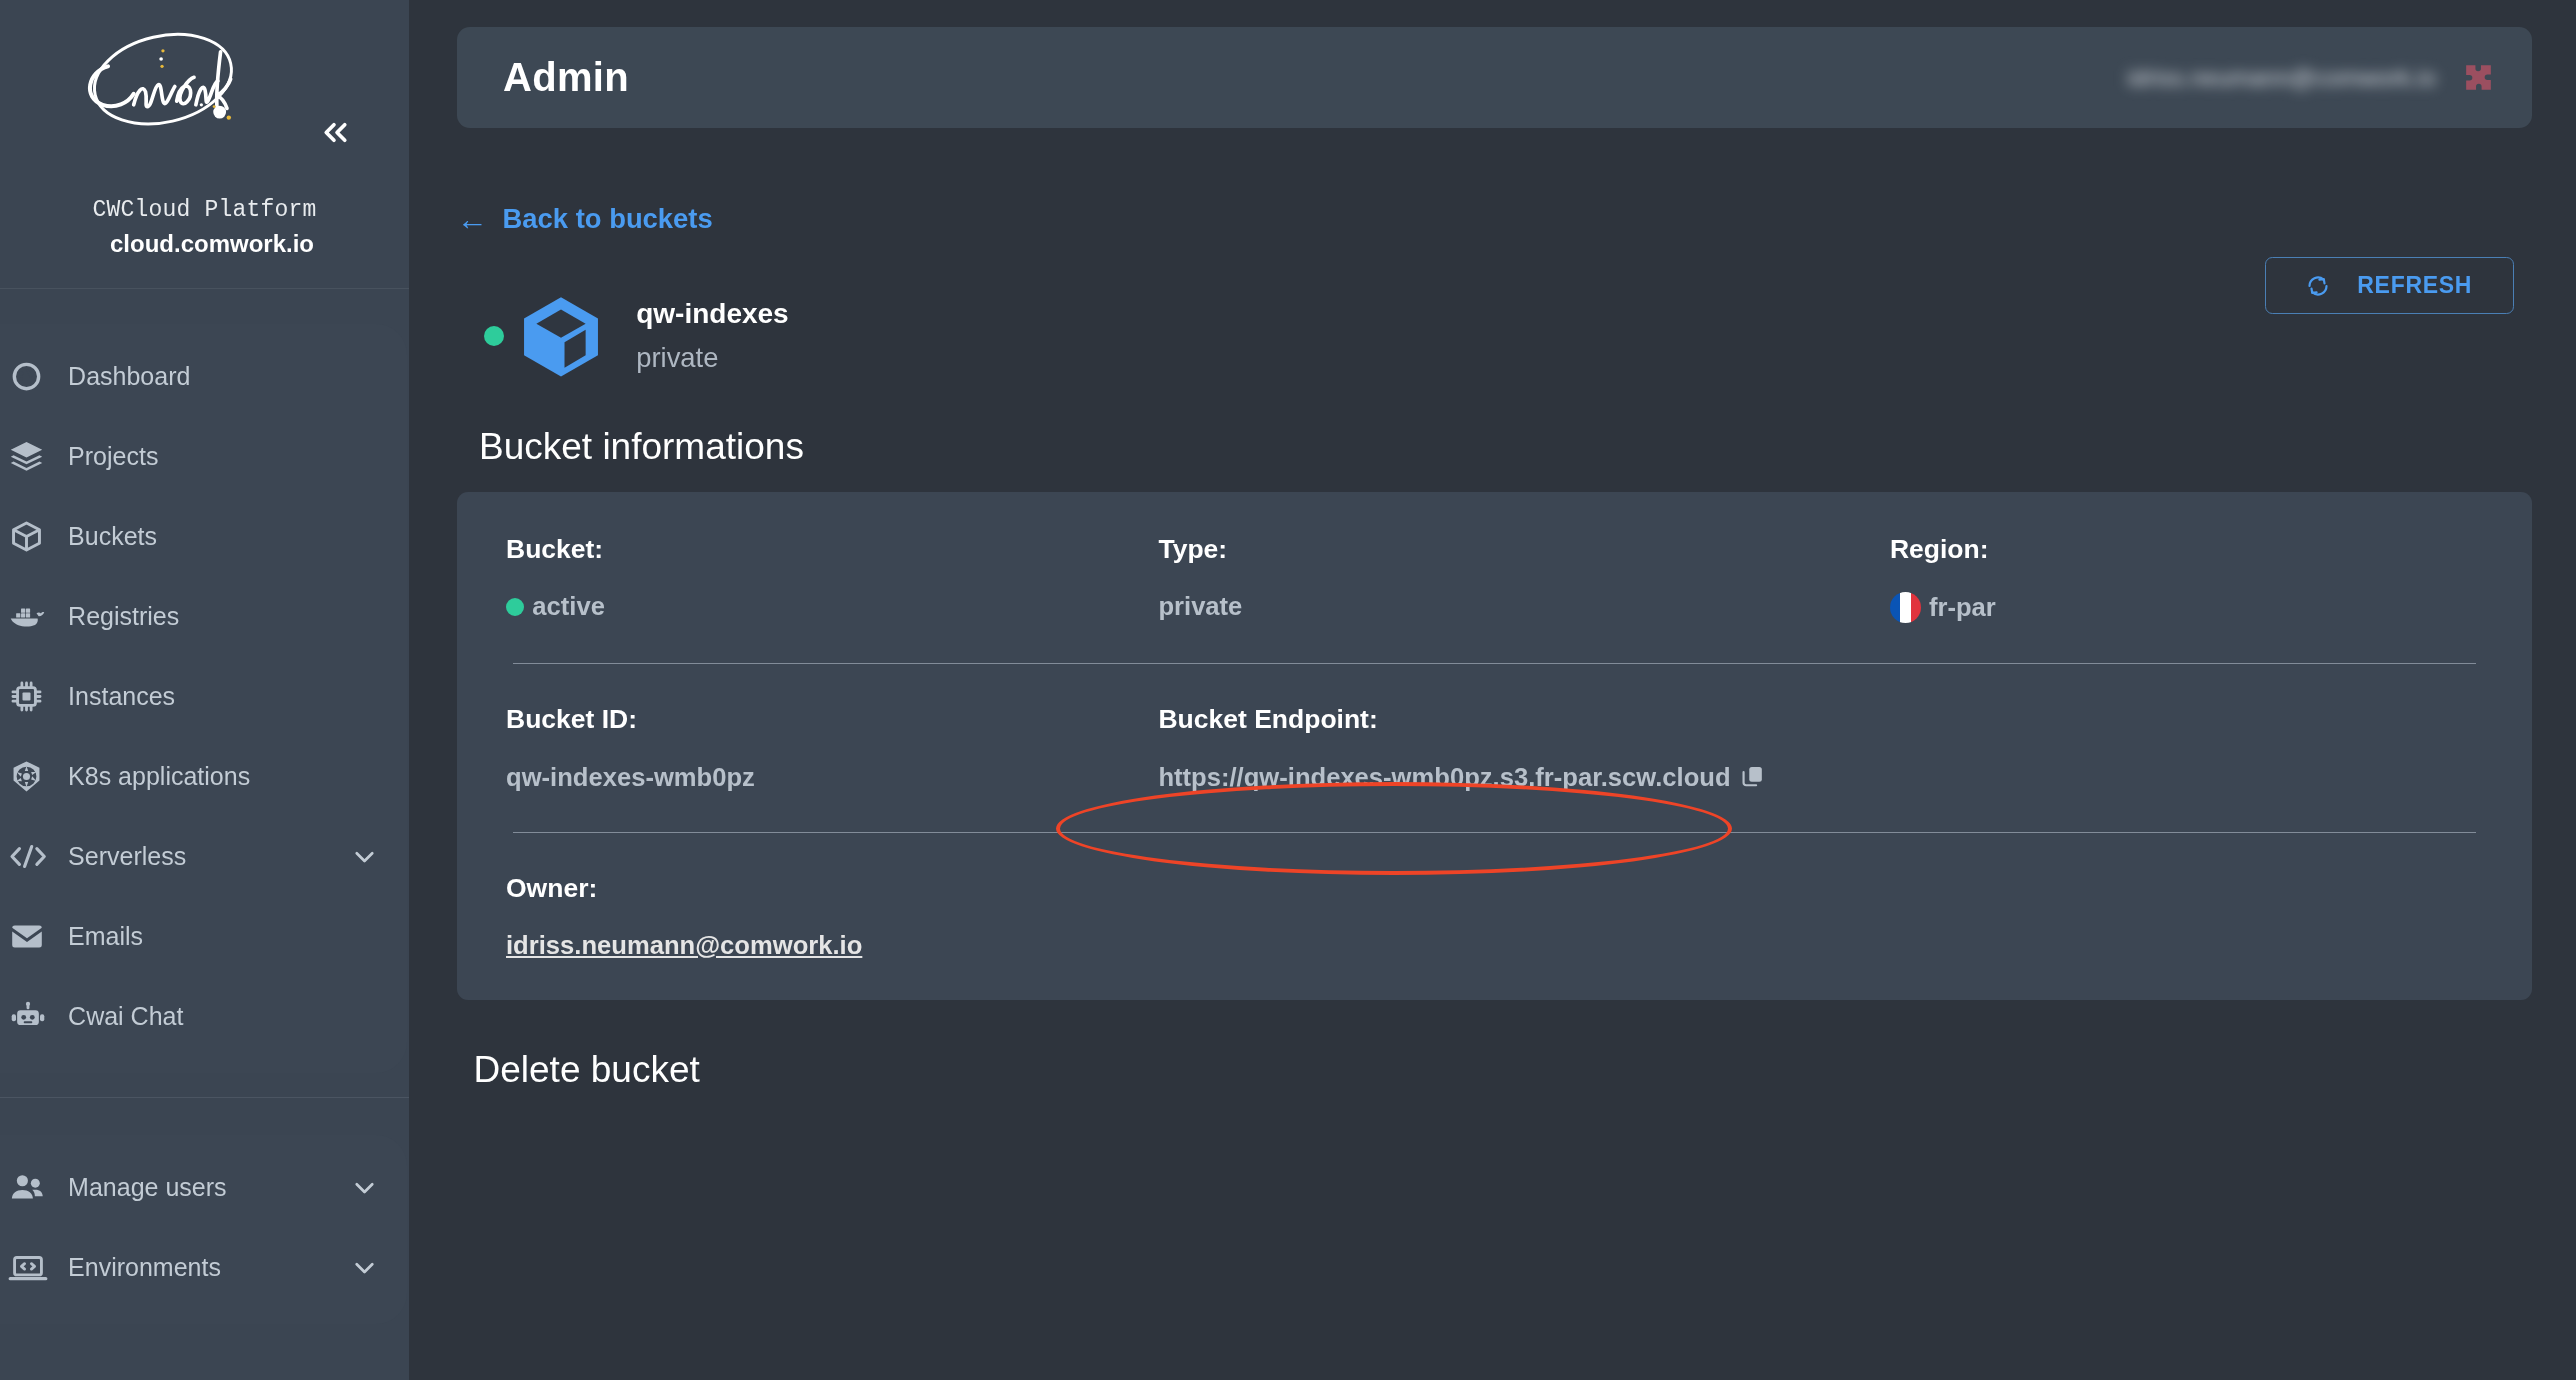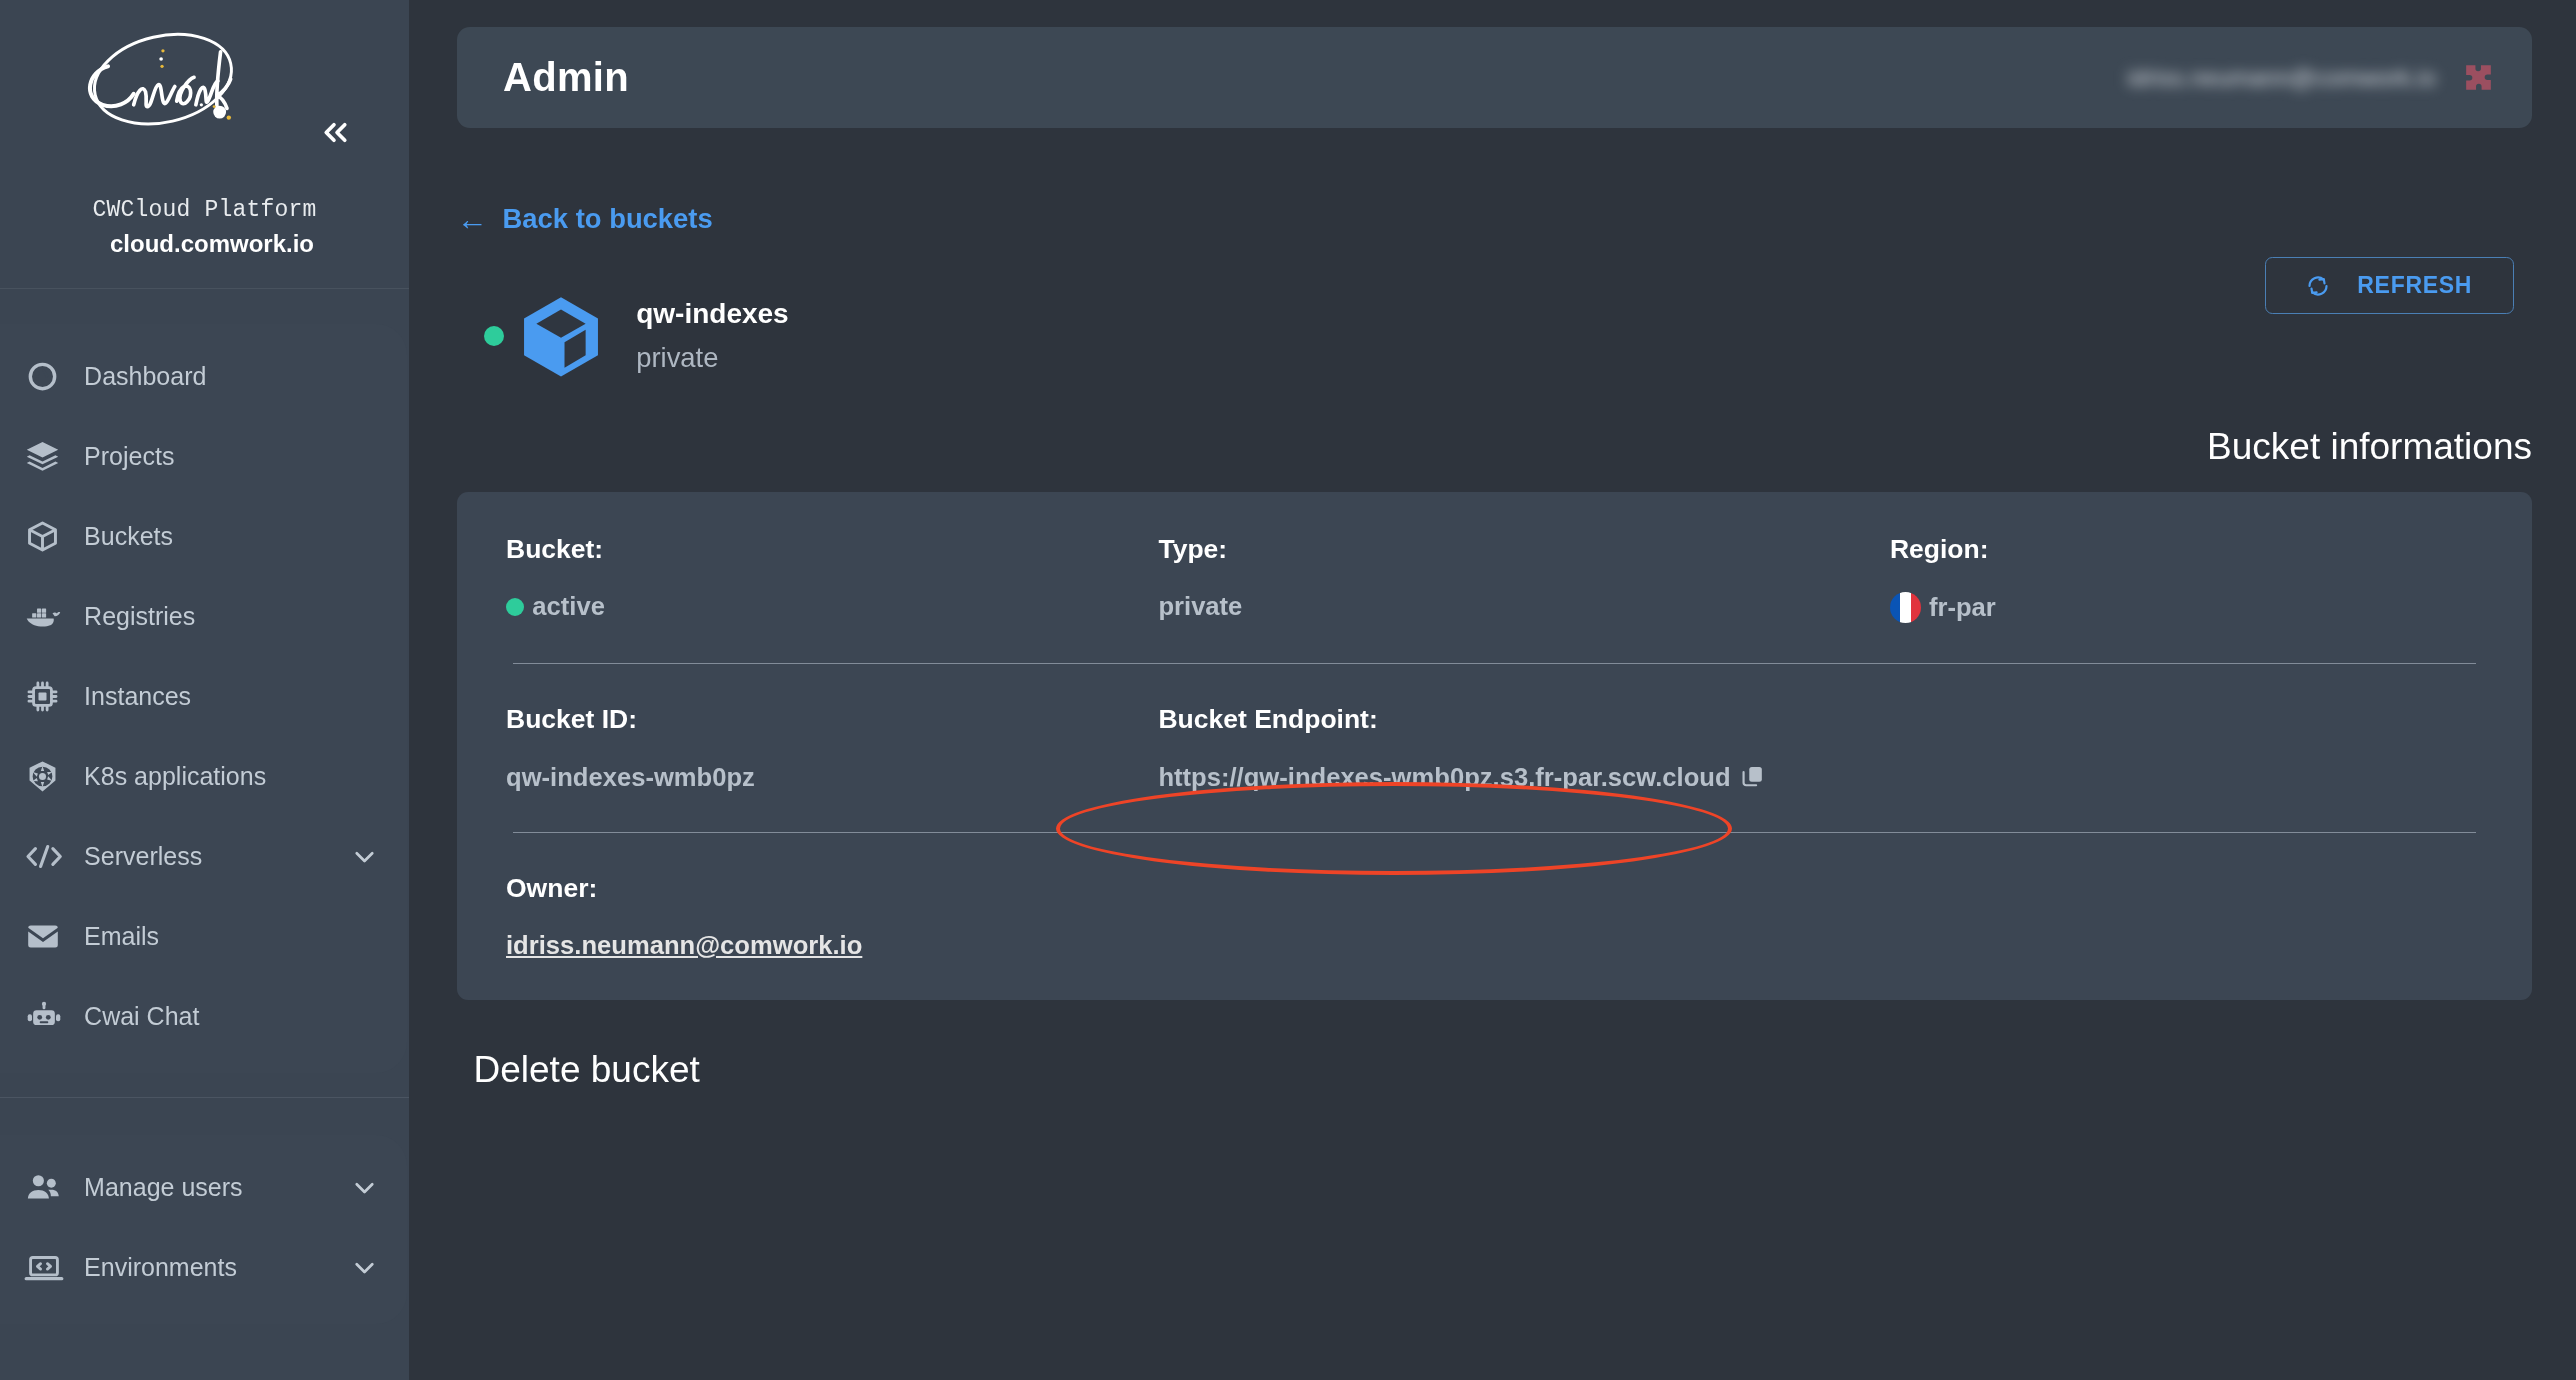--- a/index.html
+++ b/index.html
@@ -55,21 +55,21 @@
   #nav-primary { margin-top: 35px; }
   #nav-divider {
     height: 0.9px; background: #4b5562;
     margin: 24px 0 0 0;
   }
   #nav-secondary { margin-top: 37px; }
 
   .nav-item {
     display: flex; align-items: center;
     height: 80px;
-    padding-left: 24px; padding-right: 27.4px;
+    padding-left: 8px; padding-right: 27.4px;
     cursor: pointer;
     color: #b9c2cc;
   }
   .nav-icon {
     width: 51px; min-width: 51px; height: 44px;
     display: flex; align-items: center; justify-content: flex-start;
     color: #b5bfca;
   }
   .nav-icon svg { display: block; }
   .nav-label {
@@ -142,21 +142,21 @@
   #bucket-cube { width: 88px; height: 88px; }
   #bucket-text { margin-left: 31px; }
   #bucket-name {
     color: #ffffff; font-size: 28px; font-weight: bold;
     margin-bottom: 12.8px;
   }
   #bucket-type { color: #aeb7c2; font-size: 27.4px; }
 
   #section-title {
     color: #ffffff; font-size: 37px;
-    margin-top: 46px; margin-left: 1px; text-align: right;
+    margin-top: 46px; margin-left: 22px;
   }
 
   #info-card {
     margin-top: 24px;
     background: #3c4653;
     border-radius: 11px;
     padding: 42px 49px 40px 49px;
     position: relative;
   }
   .info-row {

